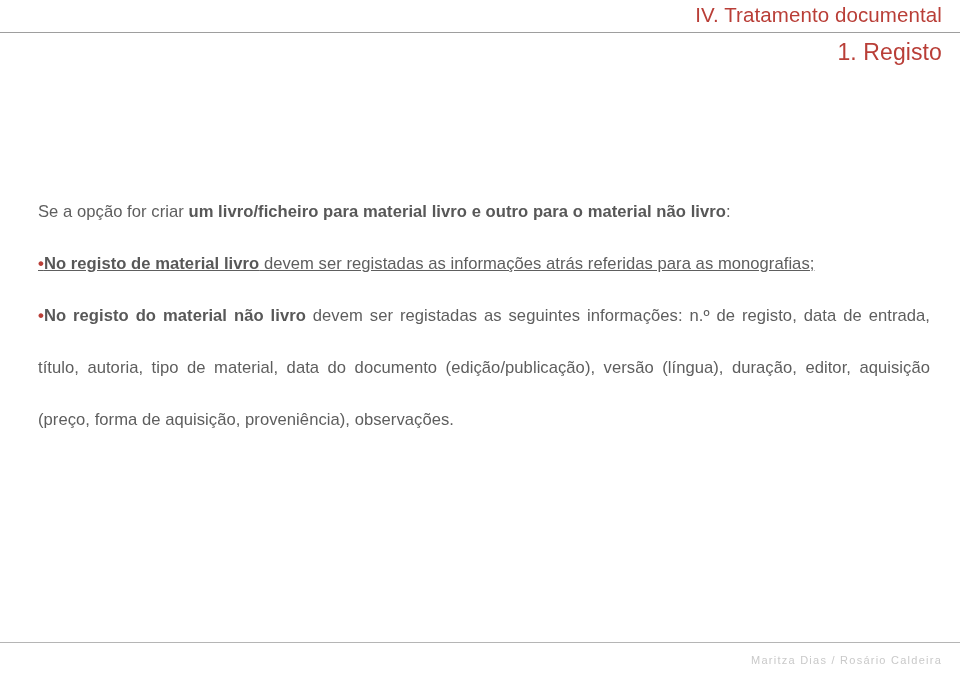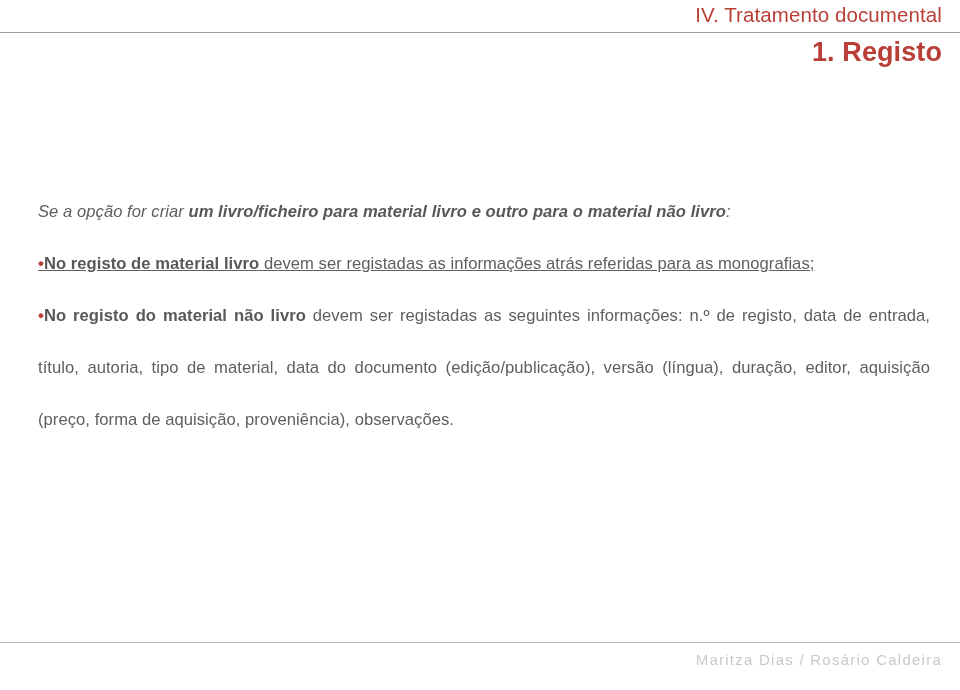--- a/index.html
+++ b/index.html
@@ -49,23 +49,23 @@
     top: 32px;
     width: 960px;
     height: 0;
     border-top: 1.6px solid #9e9e9e;
   }
   .header-subtitle {
     position: absolute;
     right: 18px;
     top: 37px;
     color: #B93E37;
-    font-size: 27px;
+    font-size: 23px;
     line-height: 30px;
-    font-weight: 700;
+    font-weight: 400;
     letter-spacing: 0.1px;
     white-space: nowrap;
     text-align: left;
   }
 
   
   .content {
     position: absolute;
     left: 38px;
     top: 186px;
@@ -101,21 +101,21 @@
     width: 960px;
     height: 0;
     border-top: 1.5px solid #b5b5b5;
   }
   .footer-text {
     position: absolute;
     right: 18px;
     top: 652px;
     text-align: right;
     color: #c9c9c9;
-    font-size: 15px;
+    font-size: 11px;
     line-height: 16px;
   }
   .footer-line1 {
     letter-spacing: 1.25px;
     display: block;
     white-space: nowrap;
   }
   .footer-line2 {
     letter-spacing: 0.1px;
     display: block;
@@ -128,21 +128,21 @@
 <div class="slide">
 
   <div class="slide-header">
     <div class="header-title" style="color: rgb(185, 62, 55);">IV. Tratamento documental</div>
     <div class="header-rule" style="border-top-color: rgb(158, 158, 158);"></div>
     <div class="header-subtitle" style="color: rgb(185, 62, 55);">1. Registo</div>
   </div>
 
   <div class="content">
 
-    <p class="para" style="color: rgb(94, 94, 94); font-style: italic;"><span>Se a opção for criar </span><b>um livro/ficheiro para material livro e outro para o material não livro</b><span>:</span></p>
+    <p class="para" style="color: rgb(94, 94, 94);"><span>Se a opção for criar </span><b>um livro/ficheiro para material livro e outro para o material não livro</b><span>:</span></p>
 
     <p class="para" style="color: rgb(94, 94, 94); text-decoration: underline;"><span class="bullet-dot" style="color: rgb(185, 62, 55);">•</span><b>No registo de material livro</b><span> devem ser registadas as informações atrás referidas para as monografias;</span></p>
 
     <p class="para" style="color: rgb(94, 94, 94);"><span class="bullet-dot" style="color: rgb(185, 62, 55);">•</span><b>No registo do material não livro</b><span> devem ser registadas as seguintes informações:  n.º de registo, data de entrada, título, autoria, tipo de material, data do documento (edição/publicação), versão (língua), duração, editor, aquisição (preço, forma de aquisição, proveniência), observações.</span></p>
 
   </div>
 
   <div class="footer-rule" style="border-top-color: rgb(181, 181, 181);"></div>
   <div class="footer-text" style="color: rgb(201, 201, 201);">
     <span class="footer-line1">Maritza Dias / Rosário Caldeira</span>

